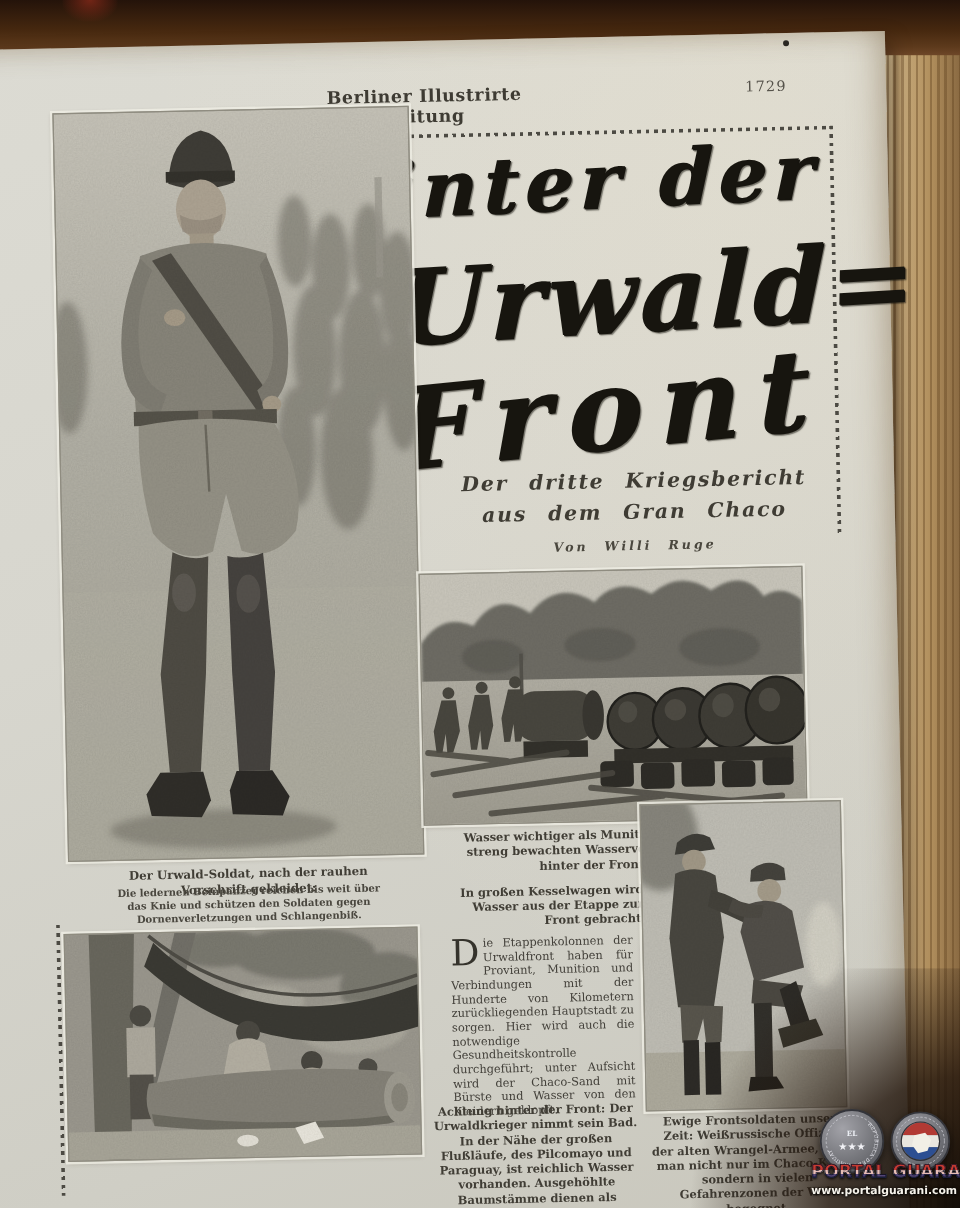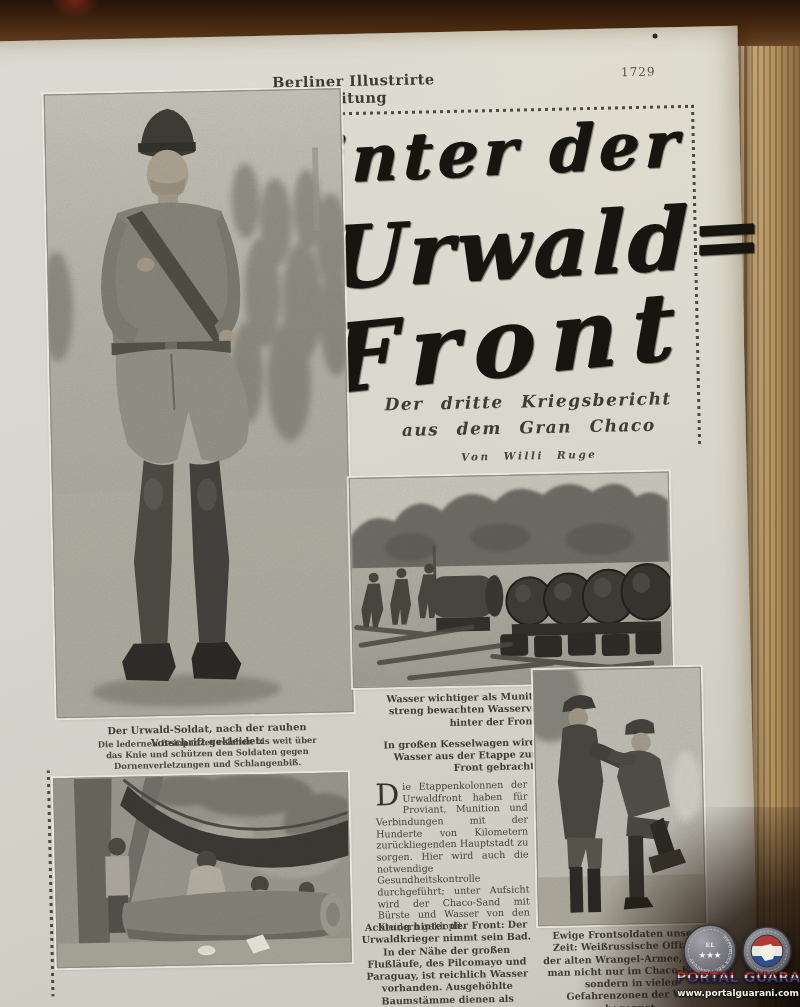--- a/index.html
+++ b/index.html
@@ -102,21 +102,21 @@
   .seal{position:absolute;border-radius:50%;box-shadow:0 2px 6px rgba(0,0,0,.55);}
   .seal svg{display:block;width:100%;height:100%;}
   .seal-left{left:7px;top:4px;width:54px;height:54px;}
   .seal-right{left:66px;top:6px;width:50px;height:50px;}
   .wm-title{position:absolute;left:0;top:49px;width:124px;text-align:center;overflow:hidden;
     font-family:"DejaVu Sans",sans-serif;font-weight:bold;font-size:14.5px;white-space:nowrap;
     background:linear-gradient(180deg,#c23a30 0 40%,#ece9e1 40% 58%,#274a8c 58% 100%);
     -webkit-background-clip:text;background-clip:text;color:rgba(210,60,50,.25);
     -webkit-text-stroke:.7px #171327;
     filter:drop-shadow(0 1px 1px rgba(0,0,0,.8));}
-  .wm-url{position:absolute;left:0;top:68px;width:124px;text-align:center;
+  .wm-url{position:absolute;left:0;top:68px;width:112px;text-align:center;
     font-family:"DejaVu Sans",sans-serif;font-weight:bold;font-size:9px;color:#f5f2ea;
     text-shadow:0 1px 2px #000,0 0 3px rgba(0,0,0,.8);white-space:nowrap;}
 </style>
 </head>
 <body>
 
 <div class="page-edges"></div>
 <div class="edge-crease"></div>
 <div class="top-band"></div>
 <div class="top-band-red"></div>

